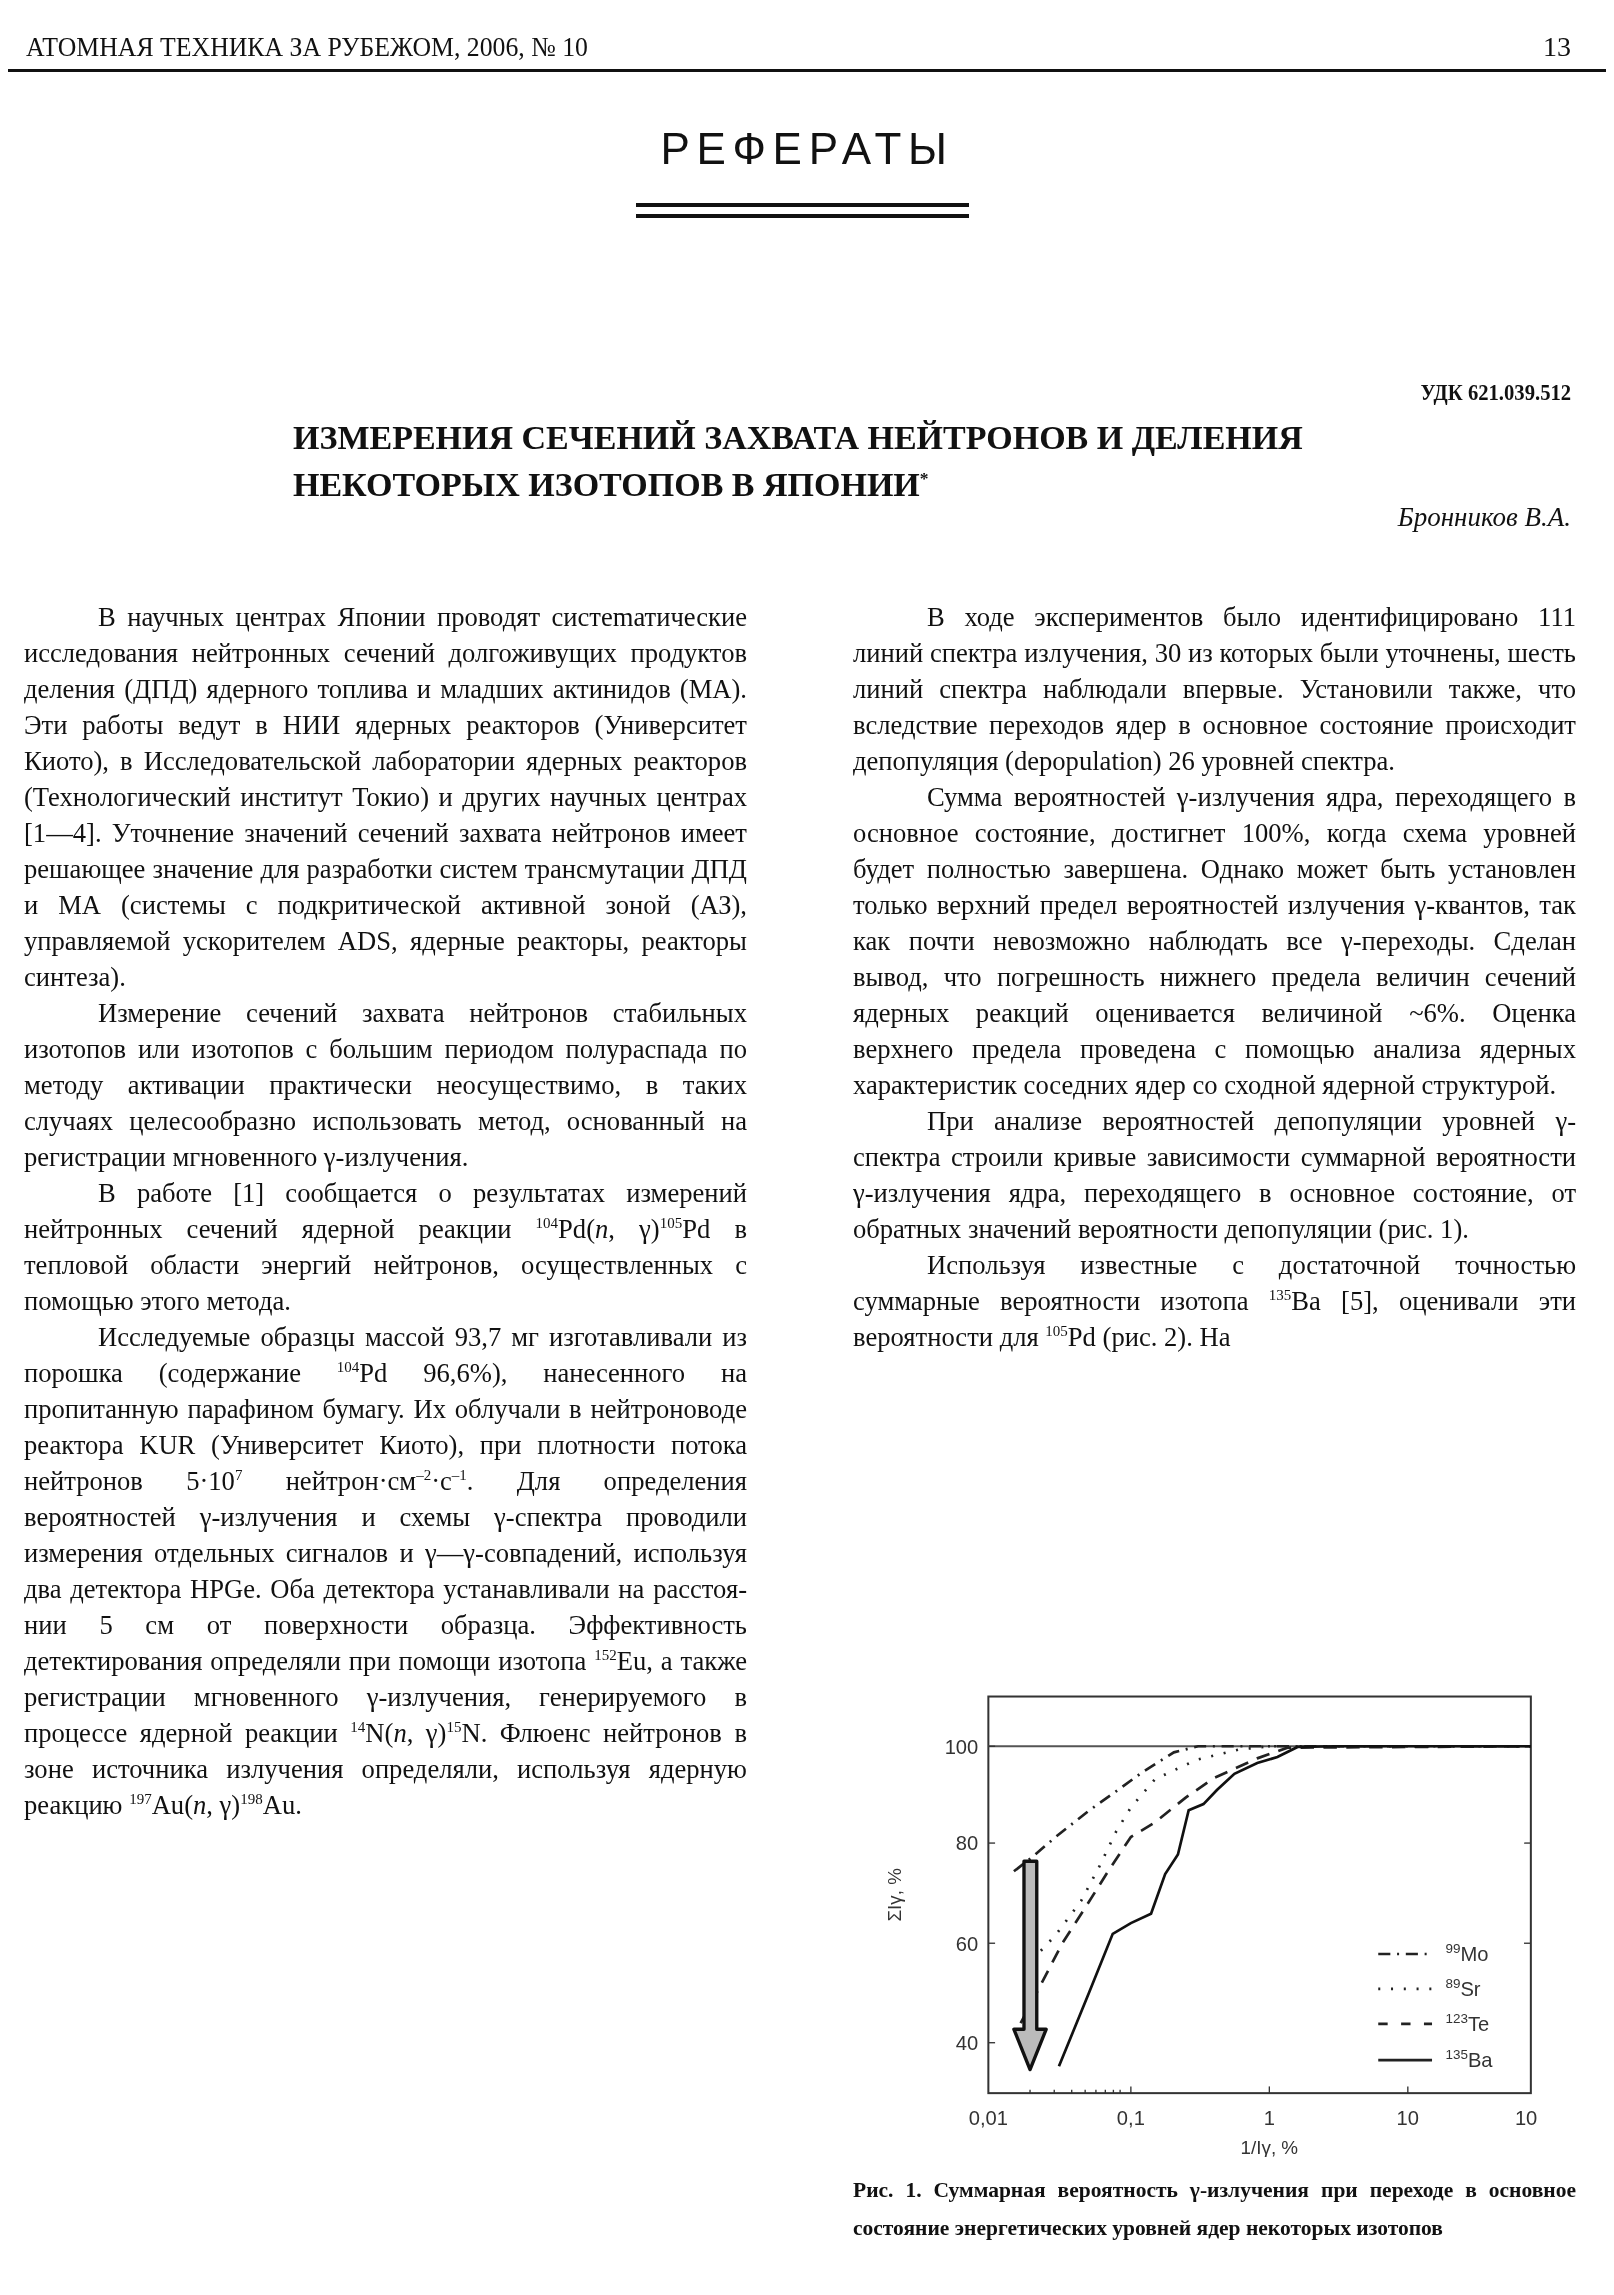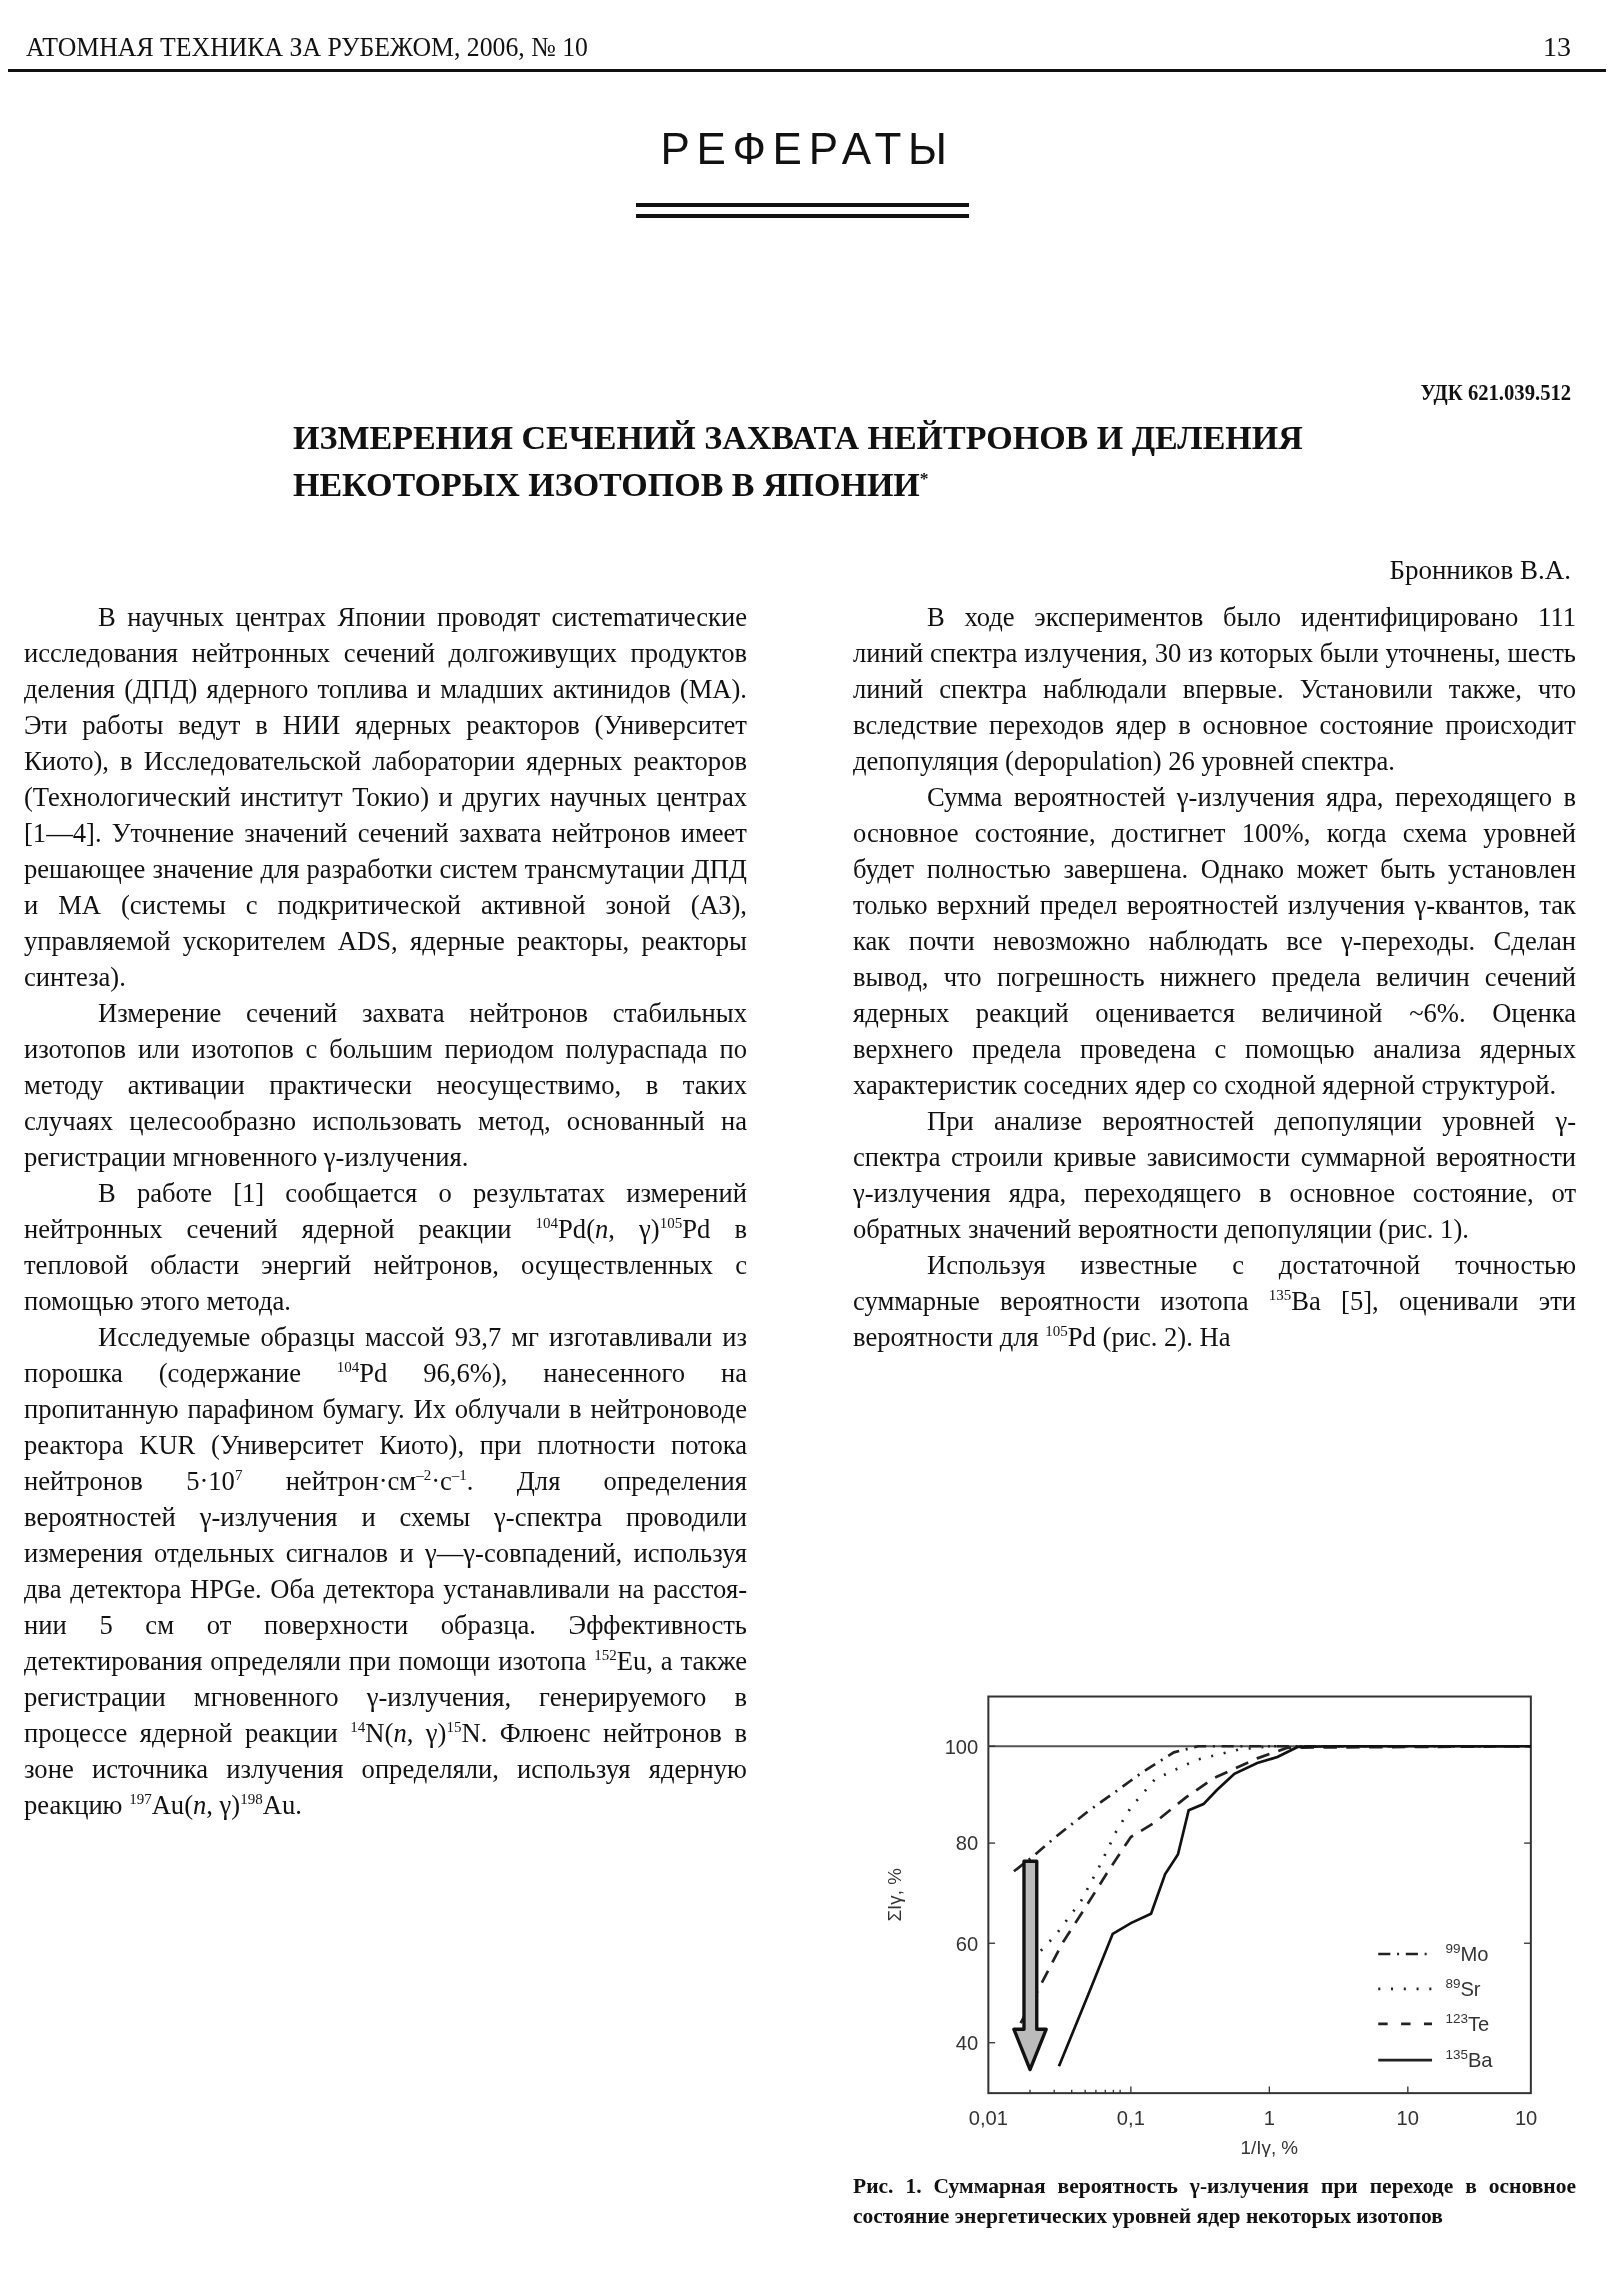--- a/index.html
+++ b/index.html
@@ -23,33 +23,33 @@
   .udk {
     right: 43px; top: 379px; font-size: 24px; font-weight: 700;
     transform: scaleX(0.86); transform-origin: right top; white-space: nowrap;
   }
   .title {
     right: 43px; top: 418px; width: 1278px; 
     font-size: 34px; line-height: 40px; font-weight: 700;
   }
   .title sup { font-size: 17.5px; }
   .author {
-    right: 43px; top: 555px; font-size: 27px; 
+    right: 43px; top: 502px; font-size: 27px; font-style: italic;
   }
   .col {
     font-size: 26.6px; line-height: 36px; text-align: justify;
     hyphens: manual;
   }
   .col p { margin: 0; text-indent: 74px; }
   .col sup { font-size: 15px; line-height: 0; }
   .col-left { left: 24px; top: 599px; width: 723px; }
   .col-right { left: 853px; top: 599px; width: 723px; }
   .figure { left: 874px; top: 1673px; width: 706px; height: 484px; }
   .caption {
-    left: 853px; top: 2171px; width: 723px; font-size: 21.5px; line-height: 30px;
+    left: 853px; top: 2171px; width: 723px; font-size: 21.5px; line-height: 38px;
     font-weight: 700; text-align: justify;
   }
   svg text { font-family: "Liberation Sans", "DejaVu Sans", sans-serif; }
 </style>
 </head>
 <body>
 
 <div class="abs running-head">АТОМНАЯ ТЕХНИКА ЗА РУБЕЖОМ, 2006, № 10</div>
 <div class="abs page-num">13</div>
 <div class="abs head-rule"></div>

